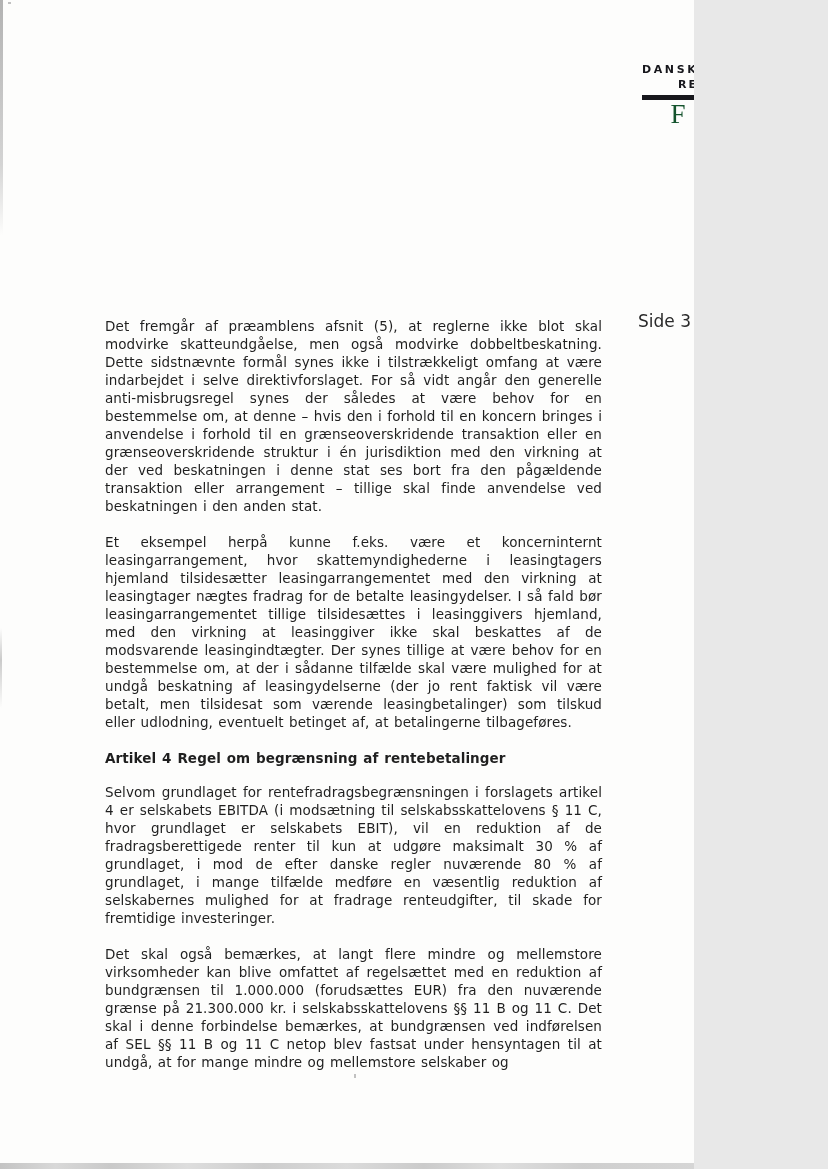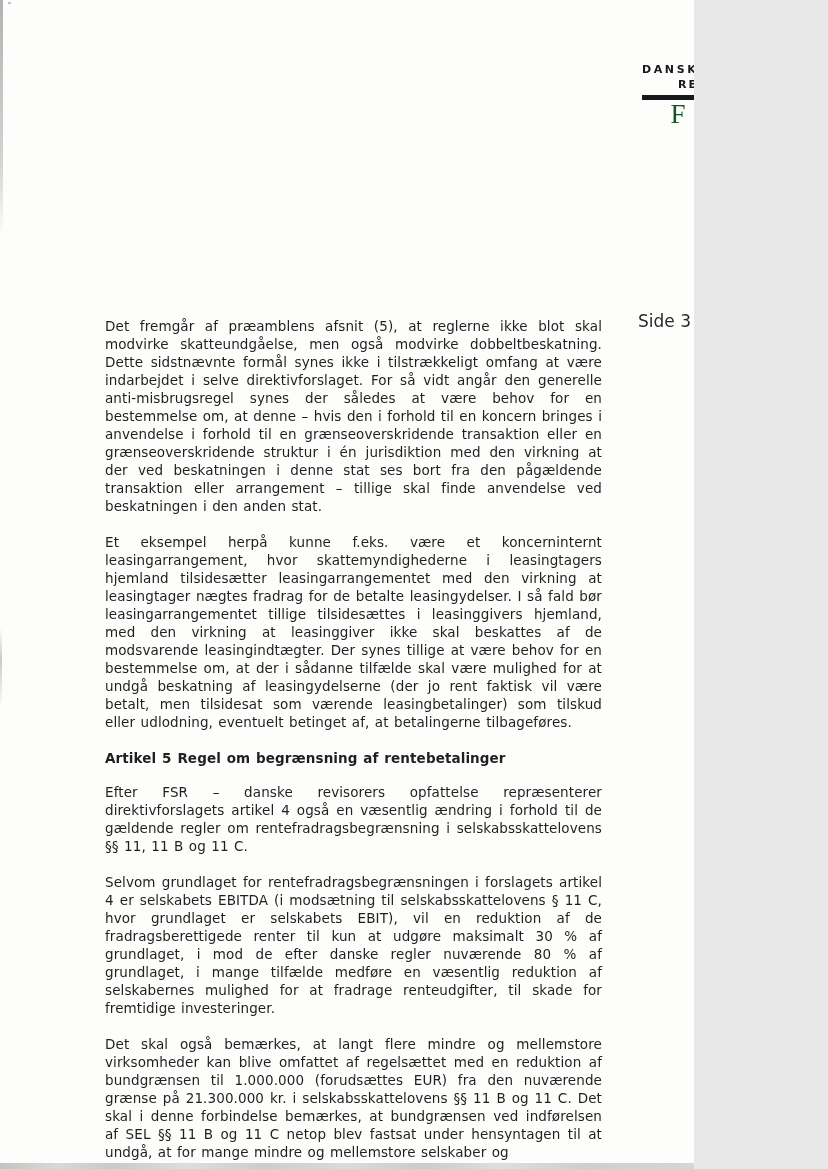--- a/index.html
+++ b/index.html
@@ -126,22 +126,21 @@
     <div class="logo-line2">REVISORER</div>
     <div class="logo-bar"></div>
     <div class="logo-wordmark">FSR*</div>
   </div>
 
   <div class="side-label">Side 3</div>
 
   <div class="content">
     <p>Det fremgår af præamblens afsnit (5), at reglerne ikke blot skal modvirke skatteundgåelse, men også modvirke dobbeltbeskatning. Dette sidstnævnte formål synes ikke i tilstrækkeligt omfang at være indarbejdet i selve direktivforslaget. For så vidt angår den generelle anti-misbrugsregel synes der således at være behov for en bestemmelse om, at denne – hvis den i forhold til en koncern bringes i anvendelse i forhold til en grænseoverskridende transaktion eller en grænseoverskridende struktur i én jurisdiktion med den virkning at der ved beskatningen i denne stat ses bort fra den pågældende transaktion eller arrangement – tillige skal finde anvendelse ved beskatningen i den anden stat.</p>
     <p>Et eksempel herpå kunne f.eks. være et koncerninternt leasingarrangement, hvor skattemyndighederne i leasingtagers hjemland tilsidesætter leasingarrangementet med den virkning at leasingtager nægtes fradrag for de betalte leasingydelser. I så fald bør leasingarrangementet tillige tilsidesættes i leasinggivers hjemland, med den virkning at leasinggiver ikke skal beskattes af de modsvarende leasingindtægter. Der synes tillige at være behov for en bestemmelse om, at der i sådanne tilfælde skal være mulighed for at undgå beskatning af leasingydelserne (der jo rent faktisk vil være betalt, men tilsidesat som værende leasingbetalinger) som tilskud eller udlodning, eventuelt betinget af, at betalingerne tilbageføres.</p>
-    <h2>Artikel 5 Regel om begrænsning af rentebetalinger</h2>
-    <p>Efter FSR – danske revisorers opfattelse repræsenterer direktivforslagets artikel 4 også en væsentlig ændring i forhold til de gældende regler om rentefradragsbegrænsning i selskabsskattelovens §§ 11, 11 B og 11 C.</p>
+    <h2>Artikel 4 Regel om begrænsning af rentebetalinger</h2>
     <p>Selvom grundlaget for rentefradragsbegrænsningen i forslagets artikel 4 er selskabets EBITDA (i modsætning til selskabsskattelovens § 11 C, hvor grundlaget er selskabets EBIT), vil en reduktion af de fradragsberettigede renter til kun at udgøre maksimalt 30 % af grundlaget, i mod de efter danske regler nuværende 80 % af grundlaget, i mange tilfælde medføre en væsentlig reduktion af selskabernes mulighed for at fradrage renteudgifter, til skade for fremtidige investeringer.</p>
     <p>Det skal også bemærkes, at langt flere mindre og mellemstore virksomheder kan blive omfattet af regelsættet med en reduktion af bundgrænsen til 1.000.000 (forudsættes EUR) fra den nuværende grænse på 21.300.000 kr. i selskabsskattelovens §§ 11 B og 11 C. Det skal i denne forbindelse bemærkes, at bundgrænsen ved indførelsen af SEL §§ 11 B og 11 C netop blev fastsat under hensyntagen til at undgå, at for mange mindre og mellemstore selskaber og</p>
   </div>
 
   <div class="edge-left-top"></div>
   <div class="edge-left-mid"></div>
   <div class="edge-bottom"></div>
   <div class="speck speck-1"></div>
   <div class="speck speck-2"></div>
   <div class="speck speck-3"></div>

